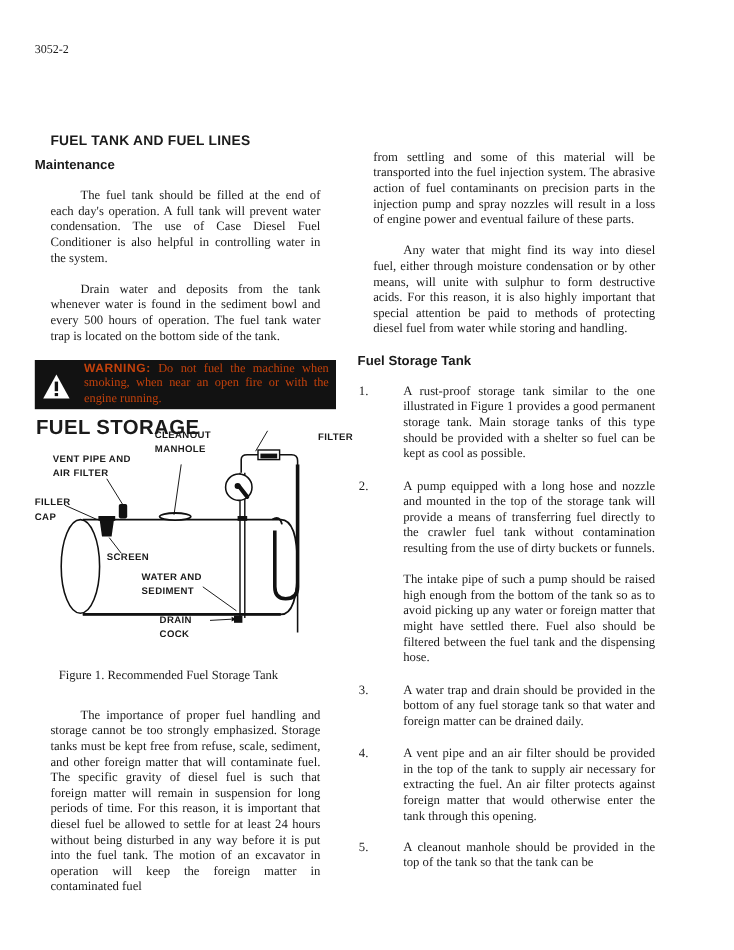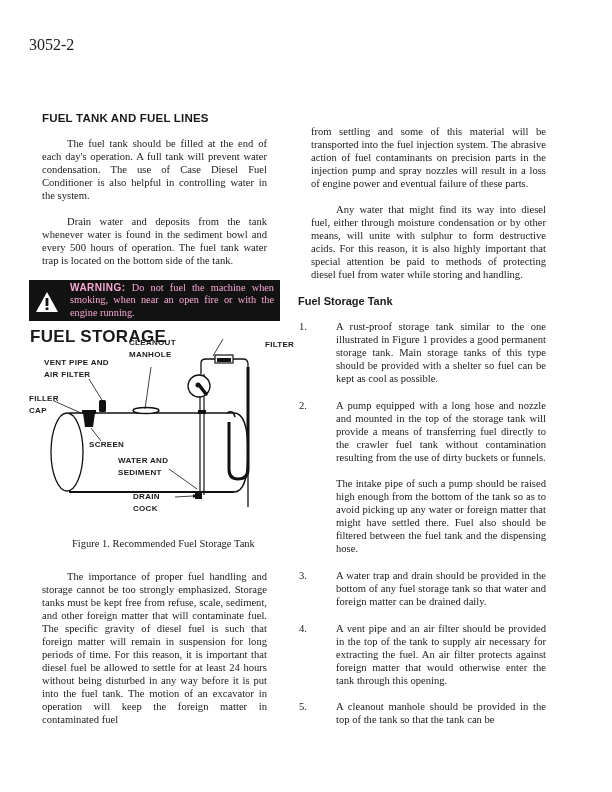--- a/index.html
+++ b/index.html
@@ -3,21 +3,21 @@
 <meta charset="utf-8">
 <style>
   html, body { margin: 0; padding: 0; background: #ffffff; }
   body {
     width: 612px; height: 792px; position: relative; overflow: hidden;
     font-family: "Liberation Serif", "DejaVu Serif", serif;
     color: #1a1a1a;
   }
   .page-number {
     position: absolute; left: 29px; top: 36px;
-    font-size: 16px; font-family: "Liberation Serif", serif;
+    font-size: 10px; font-family: "Liberation Serif", serif;
   }
   .col { position: absolute; }
   .col-left { left: 29px; top: 112px; width: 251px; }
   .col-right { left: 298px; top: 112px; width: 261px; }
   h1.section-title {
     margin: 0; font-size: 11.5px; font-weight: bold; letter-spacing: 0.2px;
     font-family: "Liberation Sans", sans-serif;
     padding-left: 13px;
   }
   h2.sub-title {
@@ -27,21 +27,21 @@
   p.body {
     margin: 13px; font-size: 10.6px; line-height: 13px; text-align: justify;
     text-indent: 25px;
   }
   p.noindent { text-indent: 0; }
   .gap-12 { margin-top: 12px; }
   .gap-14 { margin-top: 14px; }
   .gap-8 { margin-top: 8px; }
 
   .warning {
-    margin-top: 13px; background: #121212; color: #f9a8d4;
+    margin-top: 13px; background: #121212; color: #c2410c;
     height: 41px; position: relative; padding: 0;
   }
   .warning .tri {
     position: absolute; left: 6px; top: 11px; width: 24px; height: 22px;
   }
   .warning .wtext {
     position: absolute; left: 41px; top: 2px; right: 6px;
     font-size: 10.3px; line-height: 12.4px; text-align: justify;
     font-family: "Liberation Serif", serif;
   }
@@ -56,37 +56,37 @@
     font-family: "Liberation Sans", sans-serif; letter-spacing: 0.3px;
   }
   .figure svg { position: absolute; left: 0; top: 0; }
   .flabel {
     position: absolute; font-family: "Liberation Sans", sans-serif;
     font-size: 8px; font-weight: bold; line-height: 12px; letter-spacing: 0.3px;
   }
   .fig-caption {
     position: absolute; left: 20px; top: 211px; font-size: 10.5px;
     font-family: "Liberation Serif", serif;
-    margin-left: 23px;
   }
 
   ol.items { list-style: none; margin: 0; padding: 0; }
   ol.items li { position: relative; padding-left: 25px; }
   ol.items li .num {
     position: absolute; left: 1px; top: 0; font-size: 10.6px; line-height: 13px;
   }
   ol.items li p { text-indent: 0; }
 </style>
 </head>
 <body>
 
 <div class="page-number">3052-2</div>
 
 <div class="col col-left">
   <h1 class="section-title">FUEL TANK AND FUEL LINES</h1>
+  <h2 class="sub-title">Maintenance</h2>
 
   <p class="body gap-14">The fuel tank should be filled at the end of each day's operation. A full tank will prevent water condensation. The use of Case Diesel Fuel Conditioner is also helpful in controlling water in the system.</p>
   <p class="body gap-14">Drain water and deposits from the tank whenever water is found in the sediment bowl and every 500 hours of operation. The fuel tank water trap is located on the bottom side of the tank.</p>
 
   <div class="warning">
     <svg class="tri" viewBox="0 0 24 22">
       <polygon points="12,1 23,21 1,21" fill="#ffffff"></polygon>
       <rect x="10.6" y="7" width="2.8" height="8" fill="#121212"></rect>
       <rect x="10.6" y="16.5" width="2.8" height="2.6" fill="#121212"></rect>
     </svg>

